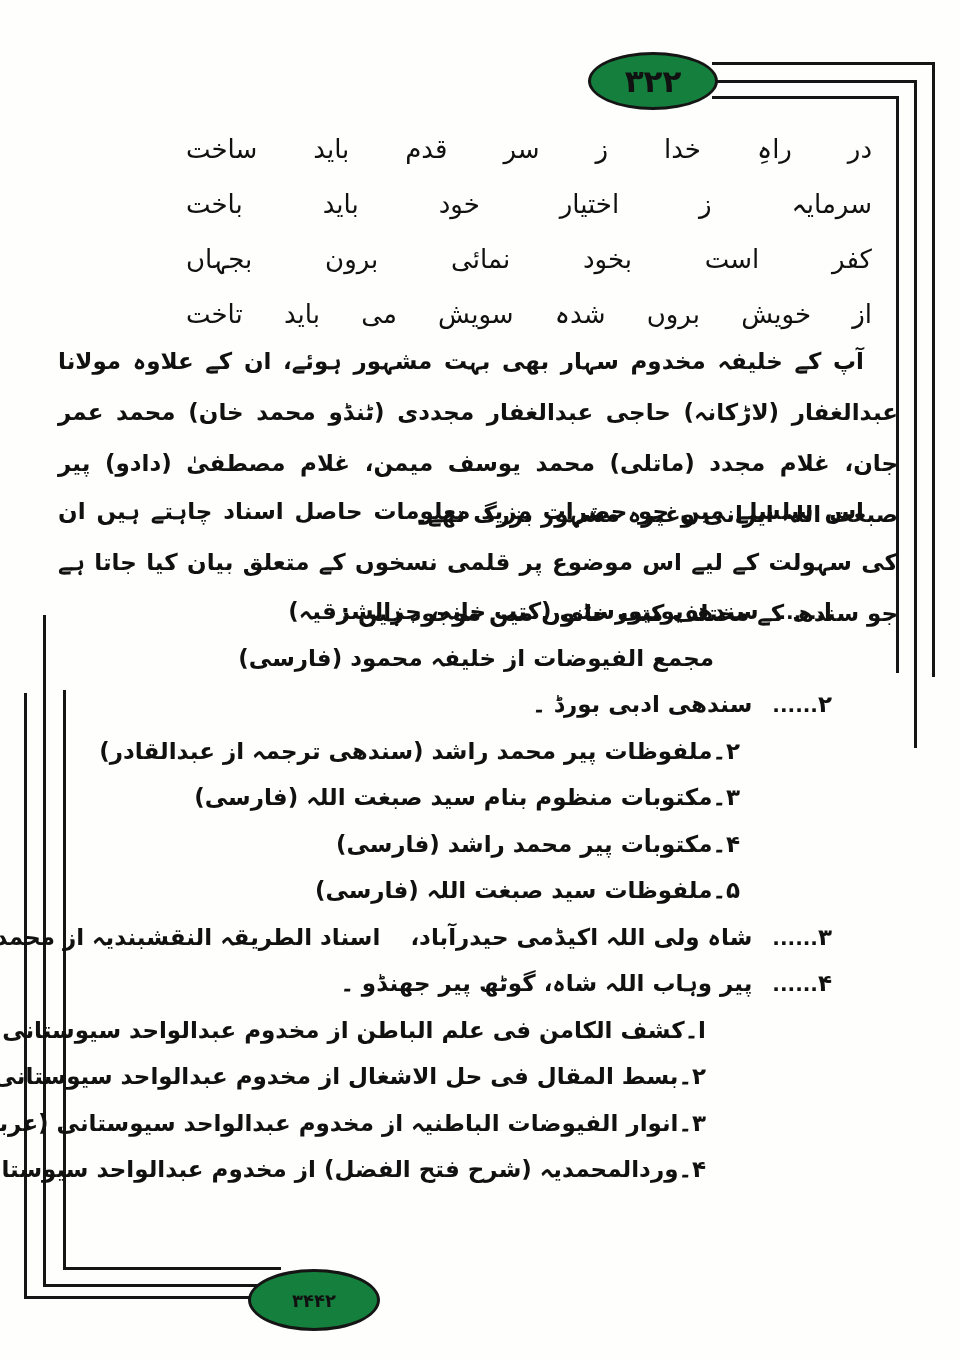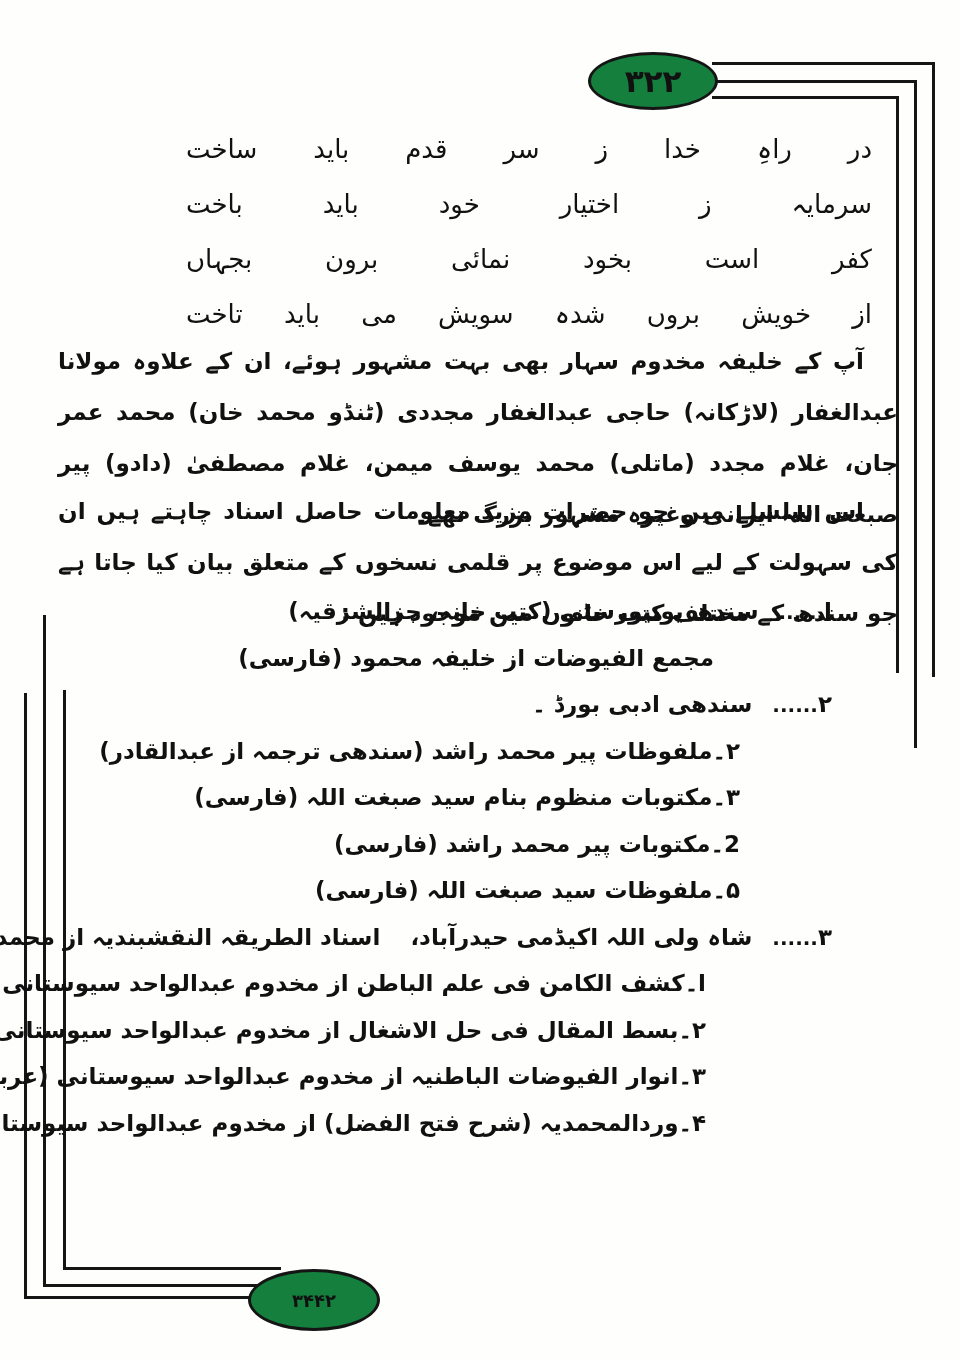--- a/index.html
+++ b/index.html
@@ -132,30 +132,33 @@
     <div class="row">
       <span class="num">٢</span><span class="dots">......</span><span class="title">سندھی ادبی بورڈ ۔</span>
     </div>
     <div class="row sub-a">
       <span>٢۔ملفوظات پیر محمد راشد (سندھی ترجمہ از عبدالقادر)</span>
     </div>
     <div class="row sub-a">
       <span>٣۔مکتوبات منظوم بنام سید صبغت اللہ (فارسی)</span>
     </div>
     <div class="row sub-a">
-      <span>2۔مکتوبات پیر محمد راشد (فارسی)</span>
+      <span>۴۔مکتوبات پیر محمد راشد (فارسی)</span>
     </div>
     <div class="row sub-a">
       <span>۵۔ملفوظات سید صبغت اللہ (فارسی)</span>
     </div>
 
     <div class="row">
       <span class="num">٣</span><span class="dots">......</span><span class="title">شاہ ولی اللہ اکیڈمی حیدرآباد،</span><span class="title2">اسناد الطریقہ النقشبندیہ از محمد ابراہیم قوی (عربی)</span>
     </div>
 
+    <div class="row">
+      <span class="num">۴</span><span class="dots">......</span><span class="title">پیر وہاب اللہ شاہ، گوٹھ پیر جھنڈو ۔</span>
+    </div>
     <div class="row sub-b">
       <span>ا۔کشف الکامن فی علم الباطن از مخدوم عبدالواحد سیوستانی (عربی)</span>
     </div>
     <div class="row sub-b">
       <span>٢۔بسط المقال فی حل الاشغال از مخدوم عبدالواحد سیوستانی (فارسی)</span>
     </div>
     <div class="row sub-b">
       <span>٣۔انوار الفیوضات الباطنیہ از مخدوم عبدالواحد سیوستانی (عربی)</span>
     </div>
     <div class="row sub-b">

